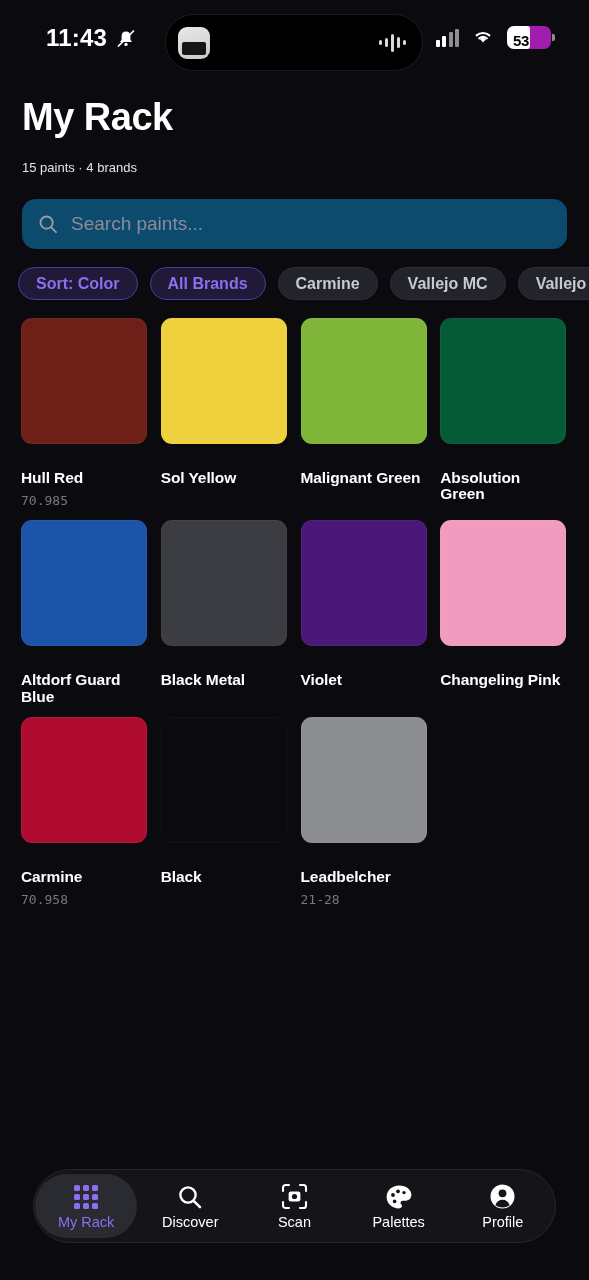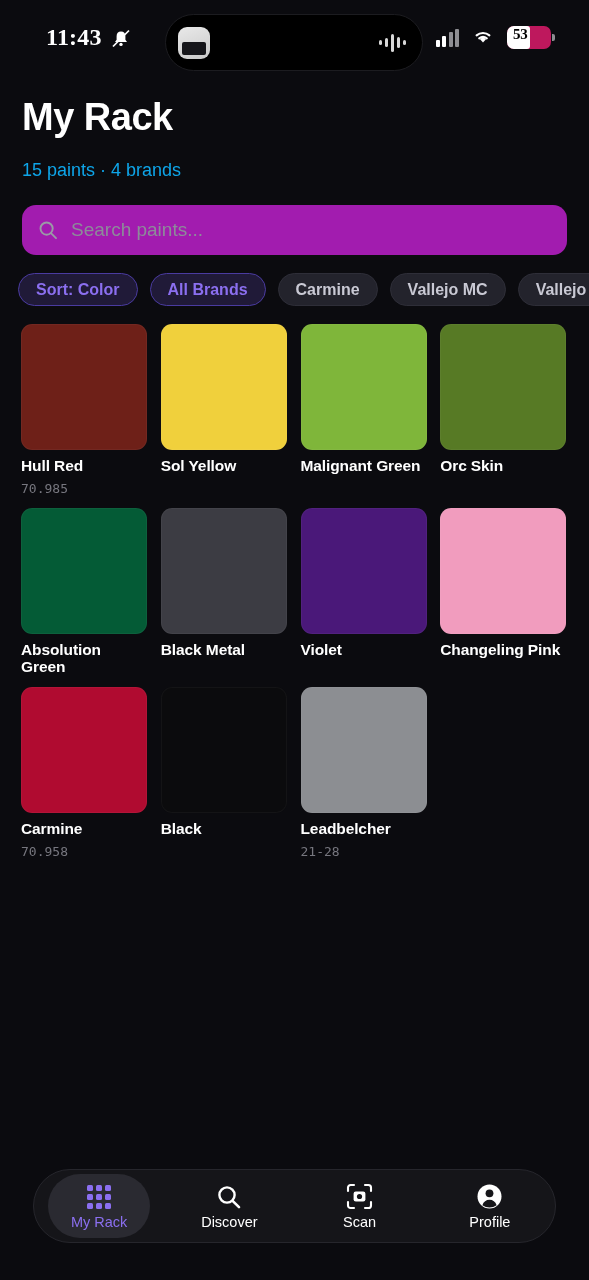--- a/index.html
+++ b/index.html
@@ -7,21 +7,21 @@
     width: 589px; height: 1280px;
     background: #0b0b0f;
     font-family: "Liberation Sans", sans-serif;
     overflow: hidden;
   }
   .phone { position: relative; width: 589px; height: 1280px; background: #0b0b0f; }
 
   
   .statusbar {
     position: relative; height: 82px; width: 100%;
-    display: flex; align-items: center; font-family: Liberation Serif, serif;
+    display: flex; align-items: center;
   }
   .sb-left {
     position: absolute; left: 46px; top: 24px;
     display: flex; align-items: center; gap: 9px;
   }
   .sb-time { color: #fff; font-size: 24px; font-weight: 700; letter-spacing: .2px; }
   .sb-mute { width: 20px; height: 22px; position: relative; }
   .sb-mute svg { display: block; }
   .island {
     position: absolute; left: 165px; top: 14px;
@@ -42,45 +42,45 @@
   .island-wave { display: flex; align-items: center; gap: 3px; height: 20px; }
   .island-wave i { display: block; width: 3px; border-radius: 2px; background: #d8d8d8; }
   .sb-right {
     position: absolute; right: 38px; top: 26px;
     display: flex; align-items: center; gap: 12px;
   }
   .bars { display: flex; align-items: flex-end; gap: 2.5px; height: 18px; }
   .bars i { width: 4px; border-radius: 1px; background: #8e8e93; }
   .bars i.on { background: #fff; }
   .battery {
-    width: 44px; height: 23px; border-radius: 7px; background: #be185d;
-    display: flex; align-items: flex-start; position: relative;
+    width: 44px; height: 23px; border-radius: 7px; background: #a21caf;
+    display: flex; align-items: flex-end; position: relative;
   }
   .battery .fill {
     position: absolute; left: 0; top: 0; bottom: 0; width: 53%;
     background: #fff; border-radius: 7px 3px 3px 7px;
   }
   .battery .pct {
     position: relative; z-index: 2; color: #000; font-size: 15px; font-weight: 700;
     padding-left: 6px; letter-spacing: -.3px;
   }
   .battery::after {
     content: ""; position: absolute; right: -4px; top: 8px;
     width: 3px; height: 7px; border-radius: 0 2px 2px 0; background: #8e8e93;
   }
 
   
   .header { padding: 14px 22px 0 22px; }
   .page-title { color: #fff; font-size: 38px; font-weight: 700; letter-spacing: -.5px; }
-  .page-sub { color: #0ea5e9; font-size: 18px; margin-top: 21px; }
+  .page-sub { color: #e5e5e5; font-size: 13px; margin-top: 21px; }
 
   
   .search {
     margin: 24px 22px 0 22px; height: 50px; border-radius: 14px;
-    background: #a21caf; display: flex; align-items: center; padding: 0 16px; gap: 13px;
+    background: #0c4a6e; display: flex; align-items: center; padding: 0 16px; gap: 13px;
   }
   .search-icon { width: 20px; height: 20px; flex: none; }
   .search-input {
     flex: 1; background: transparent; border: 0; outline: none;
     color: #d8d8e0; font-size: 19px; font-family: "Liberation Sans", sans-serif;
   }
   .search-input::placeholder { color: #8c8c99; }
 
   
   .chips {
@@ -102,21 +102,21 @@
     margin-top: 18px; padding: 0 21px;
     display: grid; grid-template-columns: repeat(4, 1fr); column-gap: 12px; row-gap: 0;
   }
   .paint { padding-bottom: 12px; }
   .swatch {
     width: 126px; height: 126px; border-radius: 11px;
     box-shadow: inset 0 0 0 1px rgba(255,255,255,.04);
   }
   .paint-name {
     color: #fff; font-size: 15.5px; font-weight: 700; line-height: 1.05;
-    margin-top: 8px; letter-spacing: -.1px;
+    margin-top: 26px; letter-spacing: -.1px;
   }
   .paint-code {
     color: #77777f; font-size: 13px; margin-top: 7px;
     font-family: "DejaVu Sans Mono", monospace;
   }
 
   
   .tabbar {
     position: absolute; left: 33px; right: 33px; bottom: 37px;
     height: 74px; border-radius: 37px;
@@ -214,26 +214,26 @@
       </div>
       <div class="paint">
         <div class="swatch" style="background: rgb(240, 208, 60);"></div>
         <div class="paint-name">Sol Yellow</div>
       </div>
       <div class="paint">
         <div class="swatch" style="background: rgb(127, 182, 58);"></div>
         <div class="paint-name">Malignant Green</div>
       </div>
       <div class="paint">
-        <div class="swatch" style="background: rgb(87, 122, 37);"></div>
-        <div class="paint-name">Orc Skin</div>
-      </div>
-      <div class="paint">
         <div class="swatch" style="background: rgb(4, 91, 54);"></div>
         <div class="paint-name">Absolution Green</div>
+      </div>
+      <div class="paint">
+        <div class="swatch" style="background: rgb(27, 84, 168);"></div>
+        <div class="paint-name">Altdorf Guard Blue</div>
       </div>
       <div class="paint">
         <div class="swatch" style="background: rgb(60, 60, 67);"></div>
         <div class="paint-name">Black Metal</div>
       </div>
       <div class="paint">
         <div class="swatch" style="background: rgb(74, 24, 121);"></div>
         <div class="paint-name">Violet</div>
       </div>
       <div class="paint">
@@ -287,20 +287,32 @@
           <svg width="27" height="27" viewBox="0 0 27 27">
             <path d="M2 8V4.6A2.6 2.6 0 0 1 4.6 2H8M19 2h3.4A2.6 2.6 0 0 1 25 4.6V8M25 19v3.4a2.6 2.6 0 0 1-2.6 2.6H19M8 25H4.6A2.6 2.6 0 0 1 2 22.4V19" stroke="#fff" stroke-width="2.1" fill="none" stroke-linecap="round"></path>
             <rect x="7.6" y="8.6" width="11.8" height="9.8" rx="2.2" fill="#fff"></rect>
             <circle cx="13.5" cy="13.5" r="2.6" fill="#151519"></circle>
           </svg>
         </span>
         <span class="tab-label">Scan</span>
       </div>
       <div class="tab">
         <span class="tab-icon">
+          <svg width="28" height="26" viewBox="0 0 28 26">
+            <path d="M14 1.6C7 1.6 1.6 6.6 1.6 13S7 24.4 14 24.4c2 0 3-1.1 3-2.3 0-1.4-1.5-1.9-1.5-3.3 0-1.2 1-2 2.3-2h2.1c4 0 6.5-2.3 6.5-6 0-4.9-5.1-9.2-12.4-9.2z" fill="#fff"></path>
+            <circle cx="8" cy="11" r="1.9" fill="#151519"></circle>
+            <circle cx="13" cy="7.3" r="1.9" fill="#151519"></circle>
+            <circle cx="19" cy="8.6" r="1.7" fill="#151519"></circle>
+            <circle cx="9.6" cy="17.4" r="1.8" fill="#151519"></circle>
+          </svg>
+        </span>
+        <span class="tab-label">Palettes</span>
+      </div>
+      <div class="tab">
+        <span class="tab-icon">
           <svg width="27" height="27" viewBox="0 0 27 27">
             <circle cx="13.5" cy="13.5" r="12" fill="#fff"></circle>
             <circle cx="13.5" cy="10.3" r="3.9" fill="#151519"></circle>
             <path d="M6.4 22.2c1.1-3.5 3.8-5.4 7.1-5.4s6 1.9 7.1 5.4a12 12 0 0 1-14.2 0z" fill="#151519"></path>
           </svg>
         </span>
         <span class="tab-label">Profile</span>
       </div>
     </div>
 

